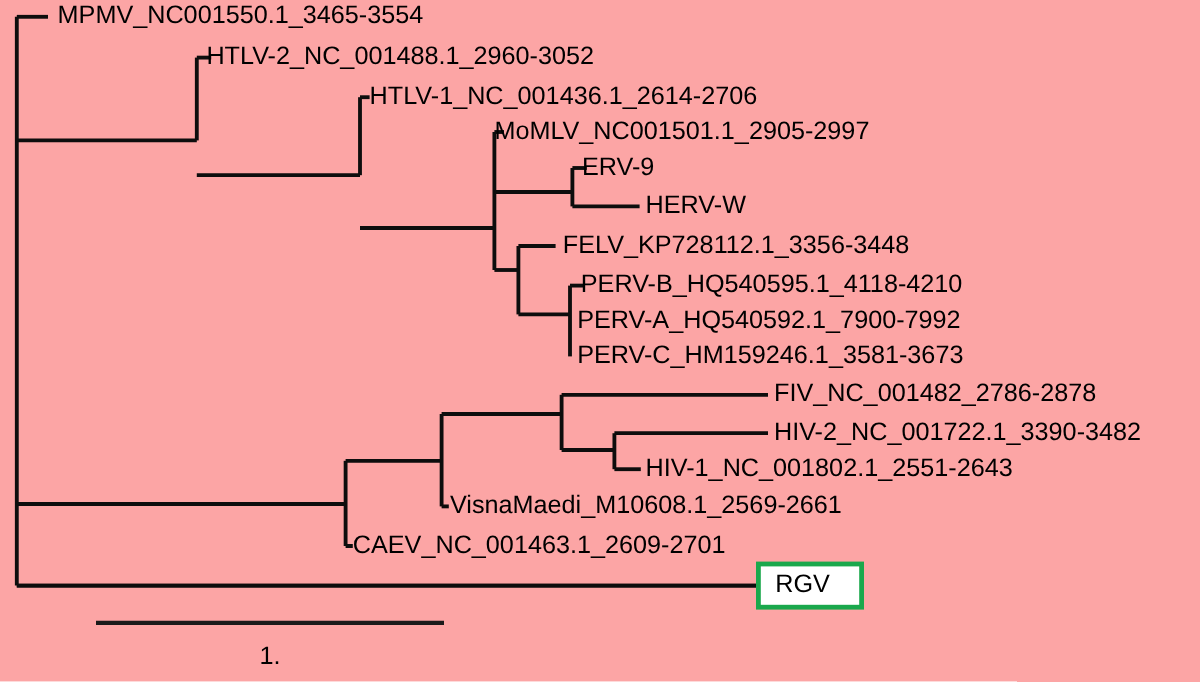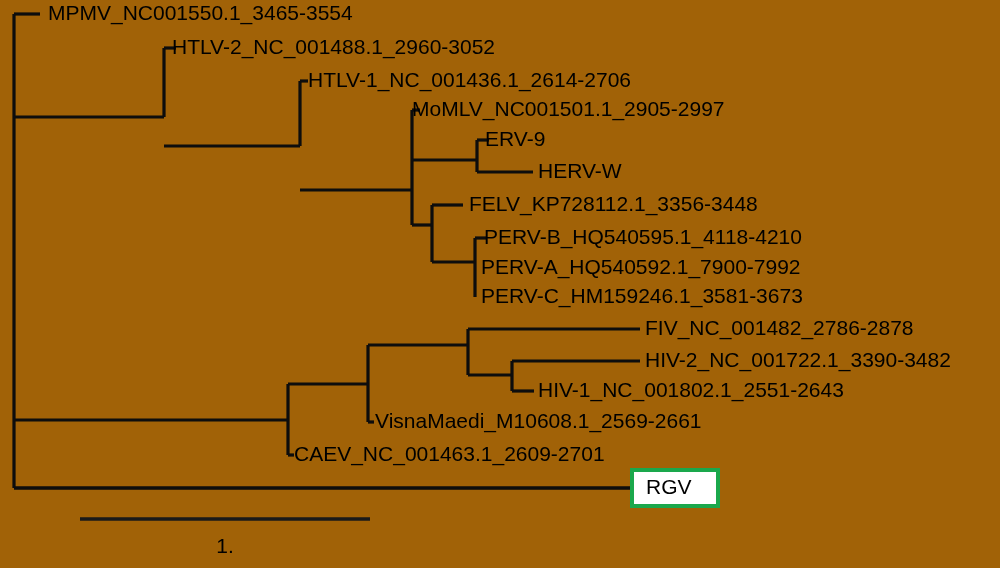--- a/index.html
+++ b/index.html
@@ -4,21 +4,21 @@
 <style>
   html, body {
     margin: 0;
     padding: 0;
     background: #ffffff;
   }
   #tree-figure {
     position: relative;
     width: 1000px;
     height: 568px;
-    background: #a16207;
+    background: #fca5a5;
     overflow: hidden;
     font-family: "Liberation Sans", sans-serif;
   }
   #tree-svg {
     position: absolute;
     left: 0;
     top: 0;
     width: 1000px;
     height: 568px;
   }

